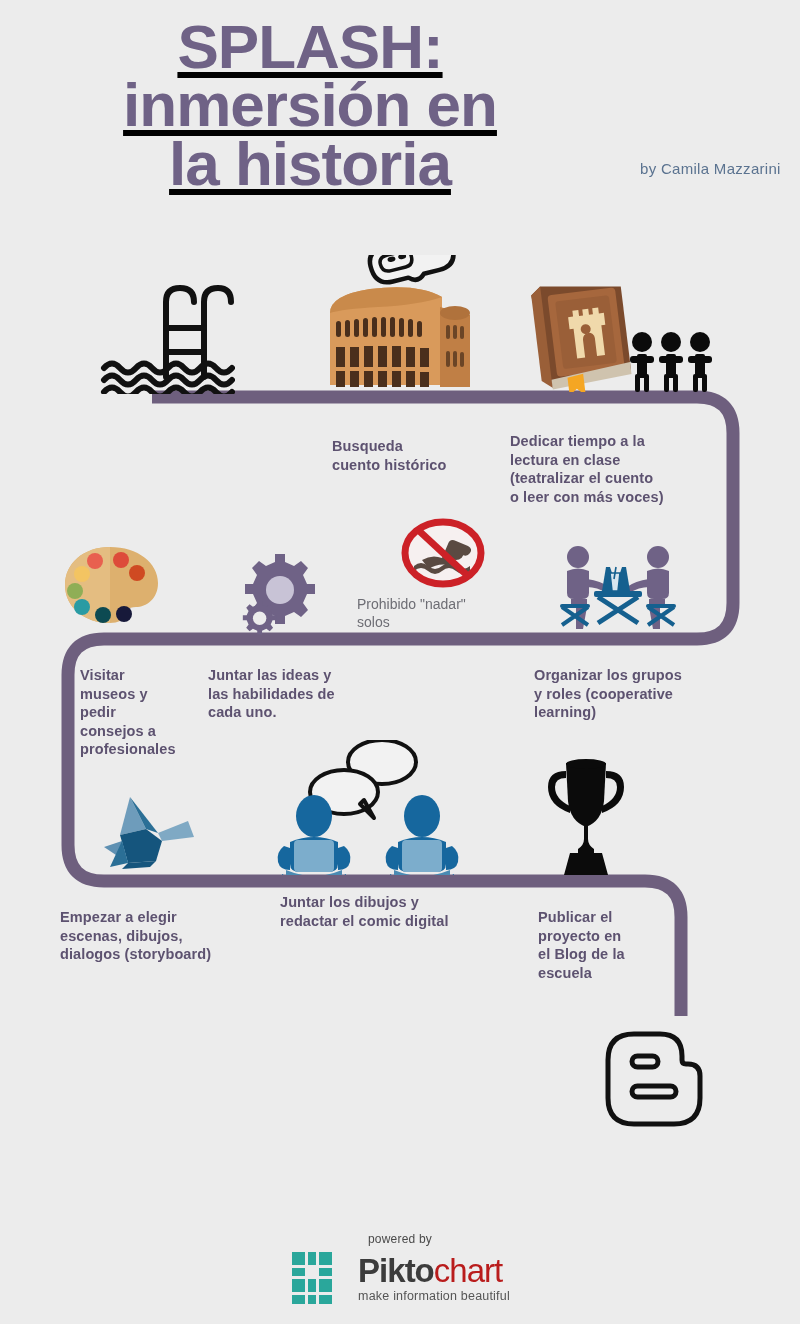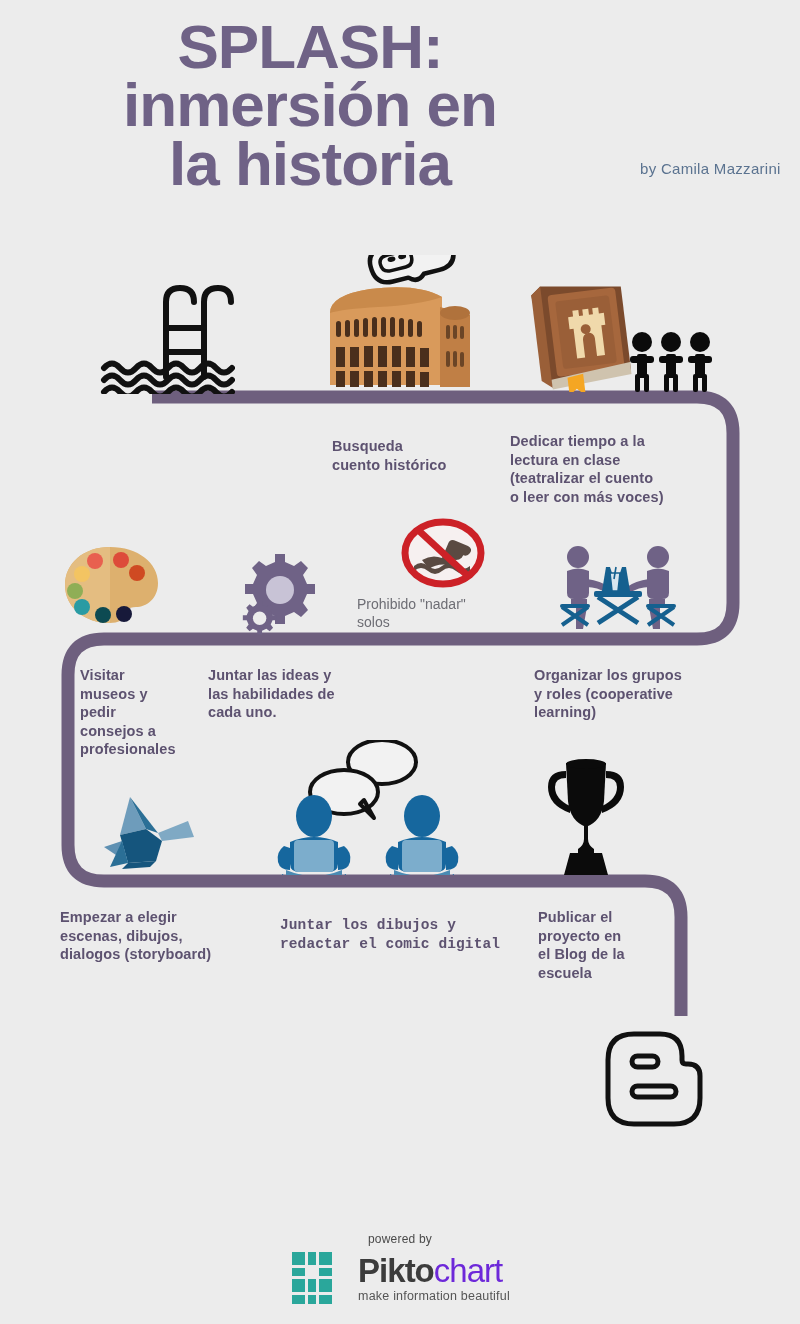--- a/index.html
+++ b/index.html
@@ -6,21 +6,21 @@
   body{
     width:800px;height:1324px;
     background:#ececec;
     font-family:"Liberation Sans",sans-serif;
     position:relative;overflow:hidden;
   }
   .stage{position:absolute;inset:0;width:800px;height:1324px;}
   .abs{position:absolute;}
 
   
-  #title-block{left:0;top:18px;width:620px;text-align:center;}
+  #title-block{left:0;top:18px;width:620px;text-align:center;text-decoration:underline;}
   #title-block .tline{
     color:#6f6286;
     font-weight:bold;
     font-size:62px;
     line-height:0.94;
     letter-spacing:-1px;
     white-space:nowrap;
   }
   #byline{
     left:640px;top:160px;
@@ -50,21 +50,21 @@
     font-weight:normal;
   }
 
   
   #footer{left:0;bottom:18px;width:800px;text-align:center;}
   #pw-label{font-size:12px;color:#4a4a4a;margin-bottom:4px;letter-spacing:.2px;}
   #pikto-row{display:flex;align-items:center;justify-content:center;gap:10px;}
   #pikto-words{text-align:left;line-height:1;}
   #pikto-name{font-size:33px;letter-spacing:-1px;}
   #pikto-name .b{font-weight:bold;color:#3c3c3c;}
-  #pikto-name .l{color:#6d28d9;margin-top:24px;}
+  #pikto-name .l{color:#b91c1c;margin-top:24px;}
   #pikto-tag{font-size:12.5px;color:#555;margin-top:3px;letter-spacing:.2px;}
 </style>
 </head>
 <body>
 
 <div class="stage">
 
   <div class="abs" id="title-block">
     <div class="tline">SPLASH:</div>
     <div class="tline">inmersión en</div>
@@ -330,21 +330,21 @@
       <path d="M44 68 l4 0 l0 14 q0 6 6 10 l0 6 l-16 0 l0-6 q6-4 6-10 z"></path>
       <path d="M30 96 l32 0 l6 22 l-44 0 z"></path>
       <path d="M26 14 q-18 0 -18 16 q0 18 22 26 l0-7 q-15-7 -15-19 q0-9 11-9 z"></path>
       <path d="M66 14 q18 0 18 16 q0 18 -22 26 l0-7 q15-7 15-19 q0-9 -11-9 z"></path>
     </g>
   </svg>
 
   <div class="abs step-text" style="left:60px;top:908px;width:210px;">Empezar a elegir
 escenas, dibujos,
 dialogos (storyboard)</div>
-  <div class="abs step-text" style="left:280px;top:916px;width:240px;font-family:Liberation Mono, monospace;">Juntar los dibujos y
+  <div class="abs step-text" style="left:280px;top:893px;width:240px;">Juntar los dibujos y
 redactar el comic digital</div>
   <div class="abs step-text" style="left:538px;top:908px;width:130px;">Publicar el
 proyecto en
 el Blog de la
 escuela</div>
 
   <svg class="abs" style="left:604px;top:1030px;" width="100" height="98" viewBox="0 0 100 98">
     <path d="M30 4 L56 4 Q78 4 78 26 L78 30 Q78 34 82 34 L84 34 Q96 34 96 46 L96 68
              Q96 94 70 94 L30 94 Q4 94 4 68 L4 30 Q4 4 30 4 Z" fill="none" stroke="#111" stroke-width="5"></path>
     <rect x="28" y="26" width="26" height="11" rx="5.5" fill="none" stroke="#111" stroke-width="5"></rect>

